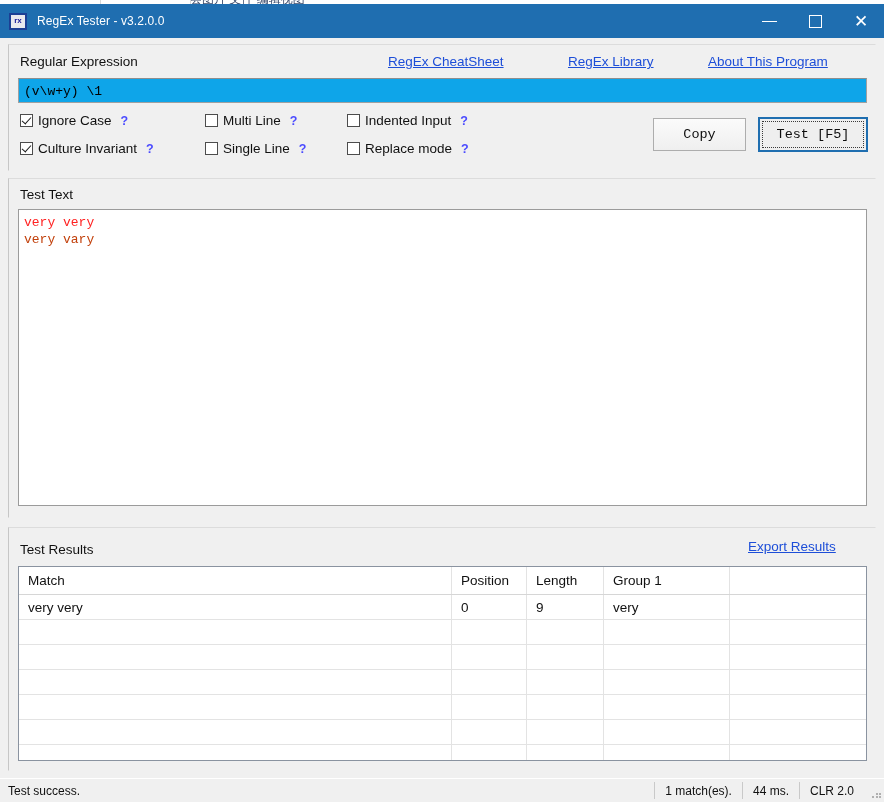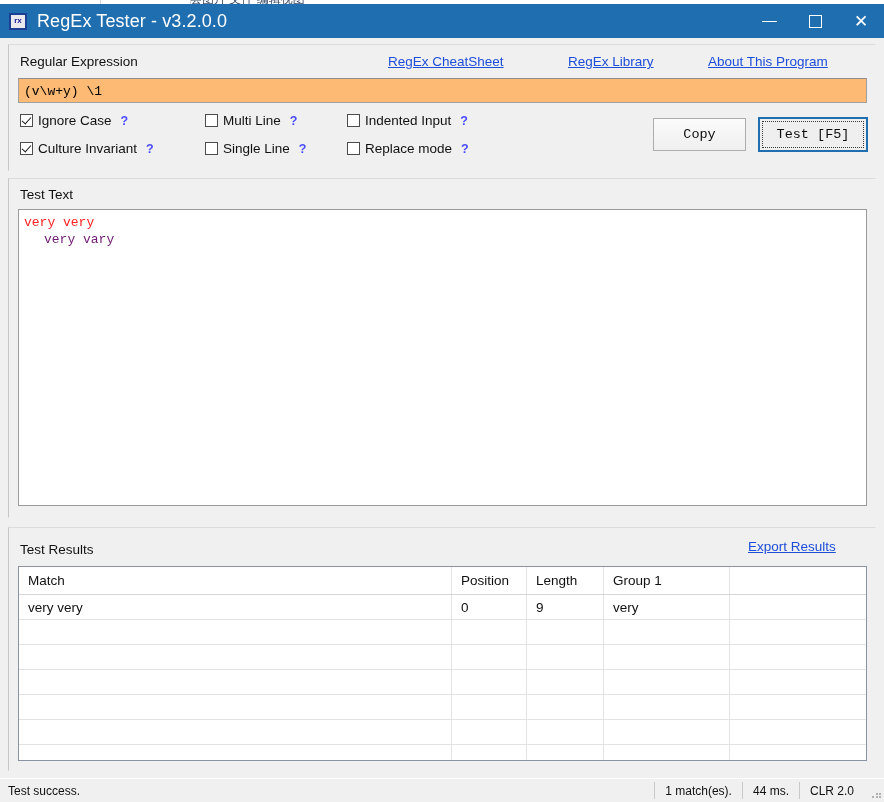--- a/index.html
+++ b/index.html
@@ -43,21 +43,21 @@
     background: #e9e9ee;
     border: 2px solid #1c3f94;
     display: flex; align-items: center; justify-content: center;
     font-size: 8px; font-weight: bold; color: #20209a;
     line-height: 1;
     font-family: "Liberation Sans", sans-serif;
   }
   .title-text {
     margin-left: 10px;
     color: #ffffff;
-    font-size: 18px;
+    font-size: 12px;
     letter-spacing: 0.1px;
     font-family: "Liberation Sans", sans-serif;
   }
   .win-controls {
     margin-left: auto; display: flex; height: 34px;
   }
   .win-btn {
     width: 46px; height: 34px;
     display: flex; align-items: center; justify-content: center;
     color: #ffffff;
@@ -101,21 +101,21 @@
     color: #1d4ed8;
     text-decoration: underline;
     cursor: pointer;
     white-space: nowrap;
     font-family: "Liberation Sans", sans-serif;
   }
 
   
   .txtbox {
     position: absolute;
-    background: #fdba74;
+    background: #0ea5e9;
     border: 1px solid #a0a0a0;
     border-top-color: #8e8e8e;
     font-size: 13.5px;
     color: #000000;
   }
   .regex-input {
     left: 18px; top: 78px; width: 849px; height: 25px;
     padding: 3px 4px 0 5px;
     font-family: "Liberation Mono", monospace;
     font-size: 13px;
@@ -127,21 +127,21 @@
     padding: 4px 5px;
     border: 1px solid #9b9b9b;
     overflow: hidden;
     font-family: "Liberation Mono", monospace;
     font-size: 13px;
     line-height: 17px;
     background: #ffffff;
   }
   .tt-line { white-space: pre; }
   .tt-match { color: #ff2222; }
-  .tt-plain { color: #701a75; margin-left: 20px; }
+  .tt-plain { color: #c2410c; }
 
   
   .cbrow { position: absolute; display: flex; align-items: center; }
   .cb {
     width: 13px; height: 13px;
     background: #ffffff;
     border: 1px solid #4c4c4c;
     position: relative;
     flex: none;
     cursor: pointer;

